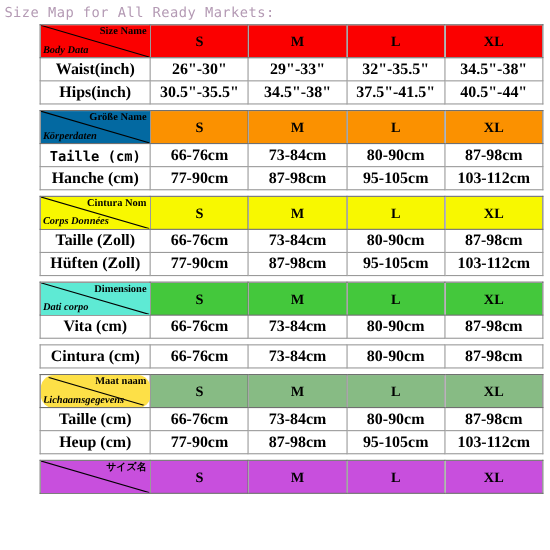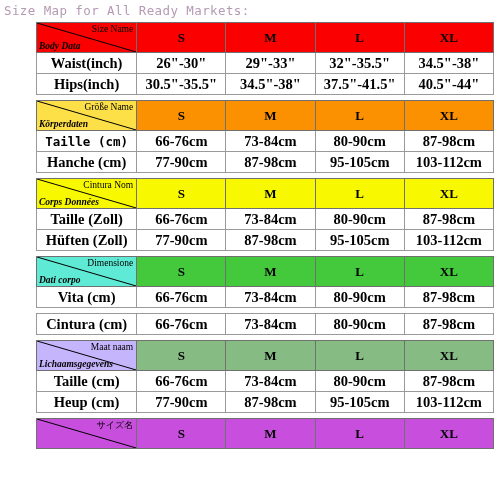--- a/index.html
+++ b/index.html
@@ -70,21 +70,21 @@
     inset: 0;
     width: 100%;
     height: 100%;
     display: block;
   }
   .corner-cell .corner-top {
     position: absolute;
     top: 0px;
     right: 3px;
     font-size: 9.5px;
-    font-weight: normal;
+    font-weight: bold;
     line-height: 12px;
     white-space: nowrap;
     padding-left: 33px;
   }
   .corner-cell .corner-bot {
     position: absolute;
     bottom: 0px;
     left: 2px;
     font-size: 9.5px;
     font-weight: bold;
@@ -165,21 +165,21 @@
     <table class="size-table">
       <colgroup>
         <col class="c-label">
         <col class="c-size">
         <col class="c-size">
         <col class="c-size">
         <col class="c-size">
       </colgroup>
       <tbody>
         <tr class="hdr-row">
-          <td class="corner-cell" style="background: #fde047;">
+          <td class="corner-cell" style="background: #0369a1;">
             <svg class="diag" viewBox="0 0 100 29" preserveAspectRatio="none">
               <line x1="0" y1="0" x2="100" y2="29" stroke="#000000" stroke-width="1" vector-effect="non-scaling-stroke"></line>
             </svg>
             <span class="corner-top">Größe Name</span>
             <span class="corner-bot">Körperdaten</span>
           </td>
           <td class="size-cell" style="background: rgb(251, 145, 0);">S</td>
           <td class="size-cell" style="background: rgb(251, 145, 0);">M</td>
           <td class="size-cell" style="background: rgb(251, 145, 0);">L</td>
           <td class="size-cell" style="background: rgb(251, 145, 0);">XL</td>
@@ -290,21 +290,21 @@
     <table class="size-table">
       <colgroup>
         <col class="c-label">
         <col class="c-size">
         <col class="c-size">
         <col class="c-size">
         <col class="c-size">
       </colgroup>
       <tbody>
         <tr class="hdr-row">
-          <td class="corner-cell" style="background: #c4b5fd;">
+          <td class="corner-cell" style="background: #fde047; border-radius: 12px;">
             <svg class="diag" viewBox="0 0 100 29" preserveAspectRatio="none">
               <line x1="0" y1="0" x2="100" y2="29" stroke="#000000" stroke-width="1" vector-effect="non-scaling-stroke"></line>
             </svg>
             <span class="corner-top">Maat naam</span>
             <span class="corner-bot">Lichaamsgegevens</span>
           </td>
           <td class="size-cell" style="background: rgb(135, 187, 132);">S</td>
           <td class="size-cell" style="background: rgb(135, 187, 132);">M</td>
           <td class="size-cell" style="background: rgb(135, 187, 132);">L</td>
           <td class="size-cell" style="background: rgb(135, 187, 132);">XL</td>

